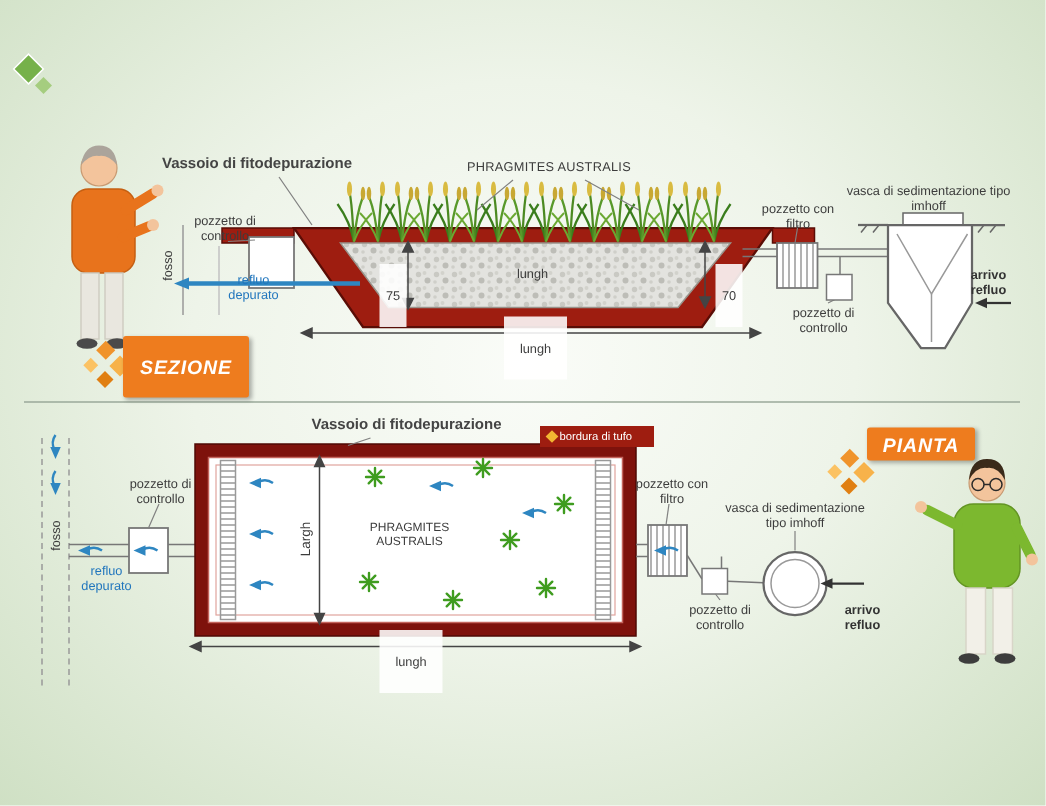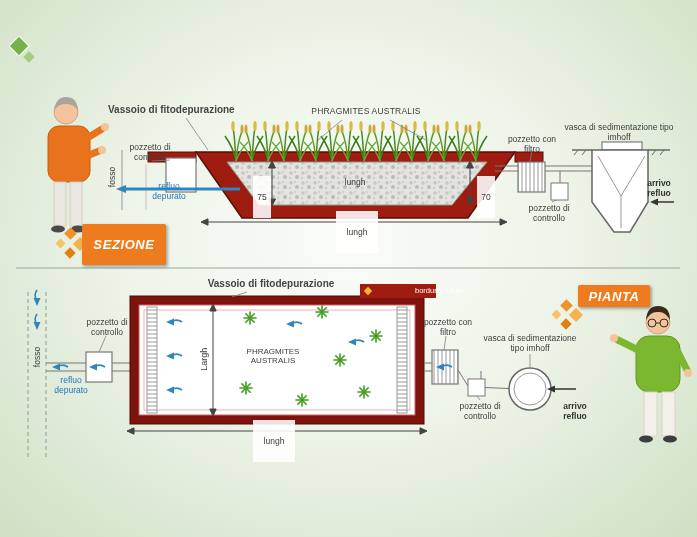--- a/index.html
+++ b/index.html
@@ -4,21 +4,21 @@
 <style>
   html,body{margin:0;padding:0;}
   body{font-family:"Liberation Sans",sans-serif;}
   #canvas{position:relative;width:697px;height:537px;overflow:hidden;
     background:radial-gradient(ellipse at 50% 45%, #fafcf8 0%, #eef4e9 45%, #cfe0c4 100%);}
   #art{position:absolute;left:0;top:0;}
   .lbl{position:absolute;font-size:8.5px;color:#3c3c3c;line-height:1.18;text-align:center;}
   .lbl--lg{font-size:10px;font-weight:bold;color:#444;}
   .lbl--blue{color:#2176bd;font-weight:normal;}
   .lbl--bold{font-weight:bold;color:#333;}
-  .lbl--white{color:#fff;font-size:7.5px;text-align:left;margin-left:42px;}
+  .lbl--white{color:#fff;font-size:7.5px;text-align:left;}
   .lbl--bg{background:rgba(255,255,255,.88);padding:16px 1px;}
   .lbl--sp{letter-spacing:.2px;}
   .rot{transform:rotate(-90deg);transform-origin:center center;}
   .badge{position:absolute;background:#ee7c1e;color:#fff;font-style:italic;font-weight:bold;
     font-size:13px;letter-spacing:.6px;display:flex;align-items:center;justify-content:center;
     border-radius:2px;box-shadow:1.5px 1.5px 3px rgba(0,0,0,.3);}
 </style>
 </head>
 <body>
 

